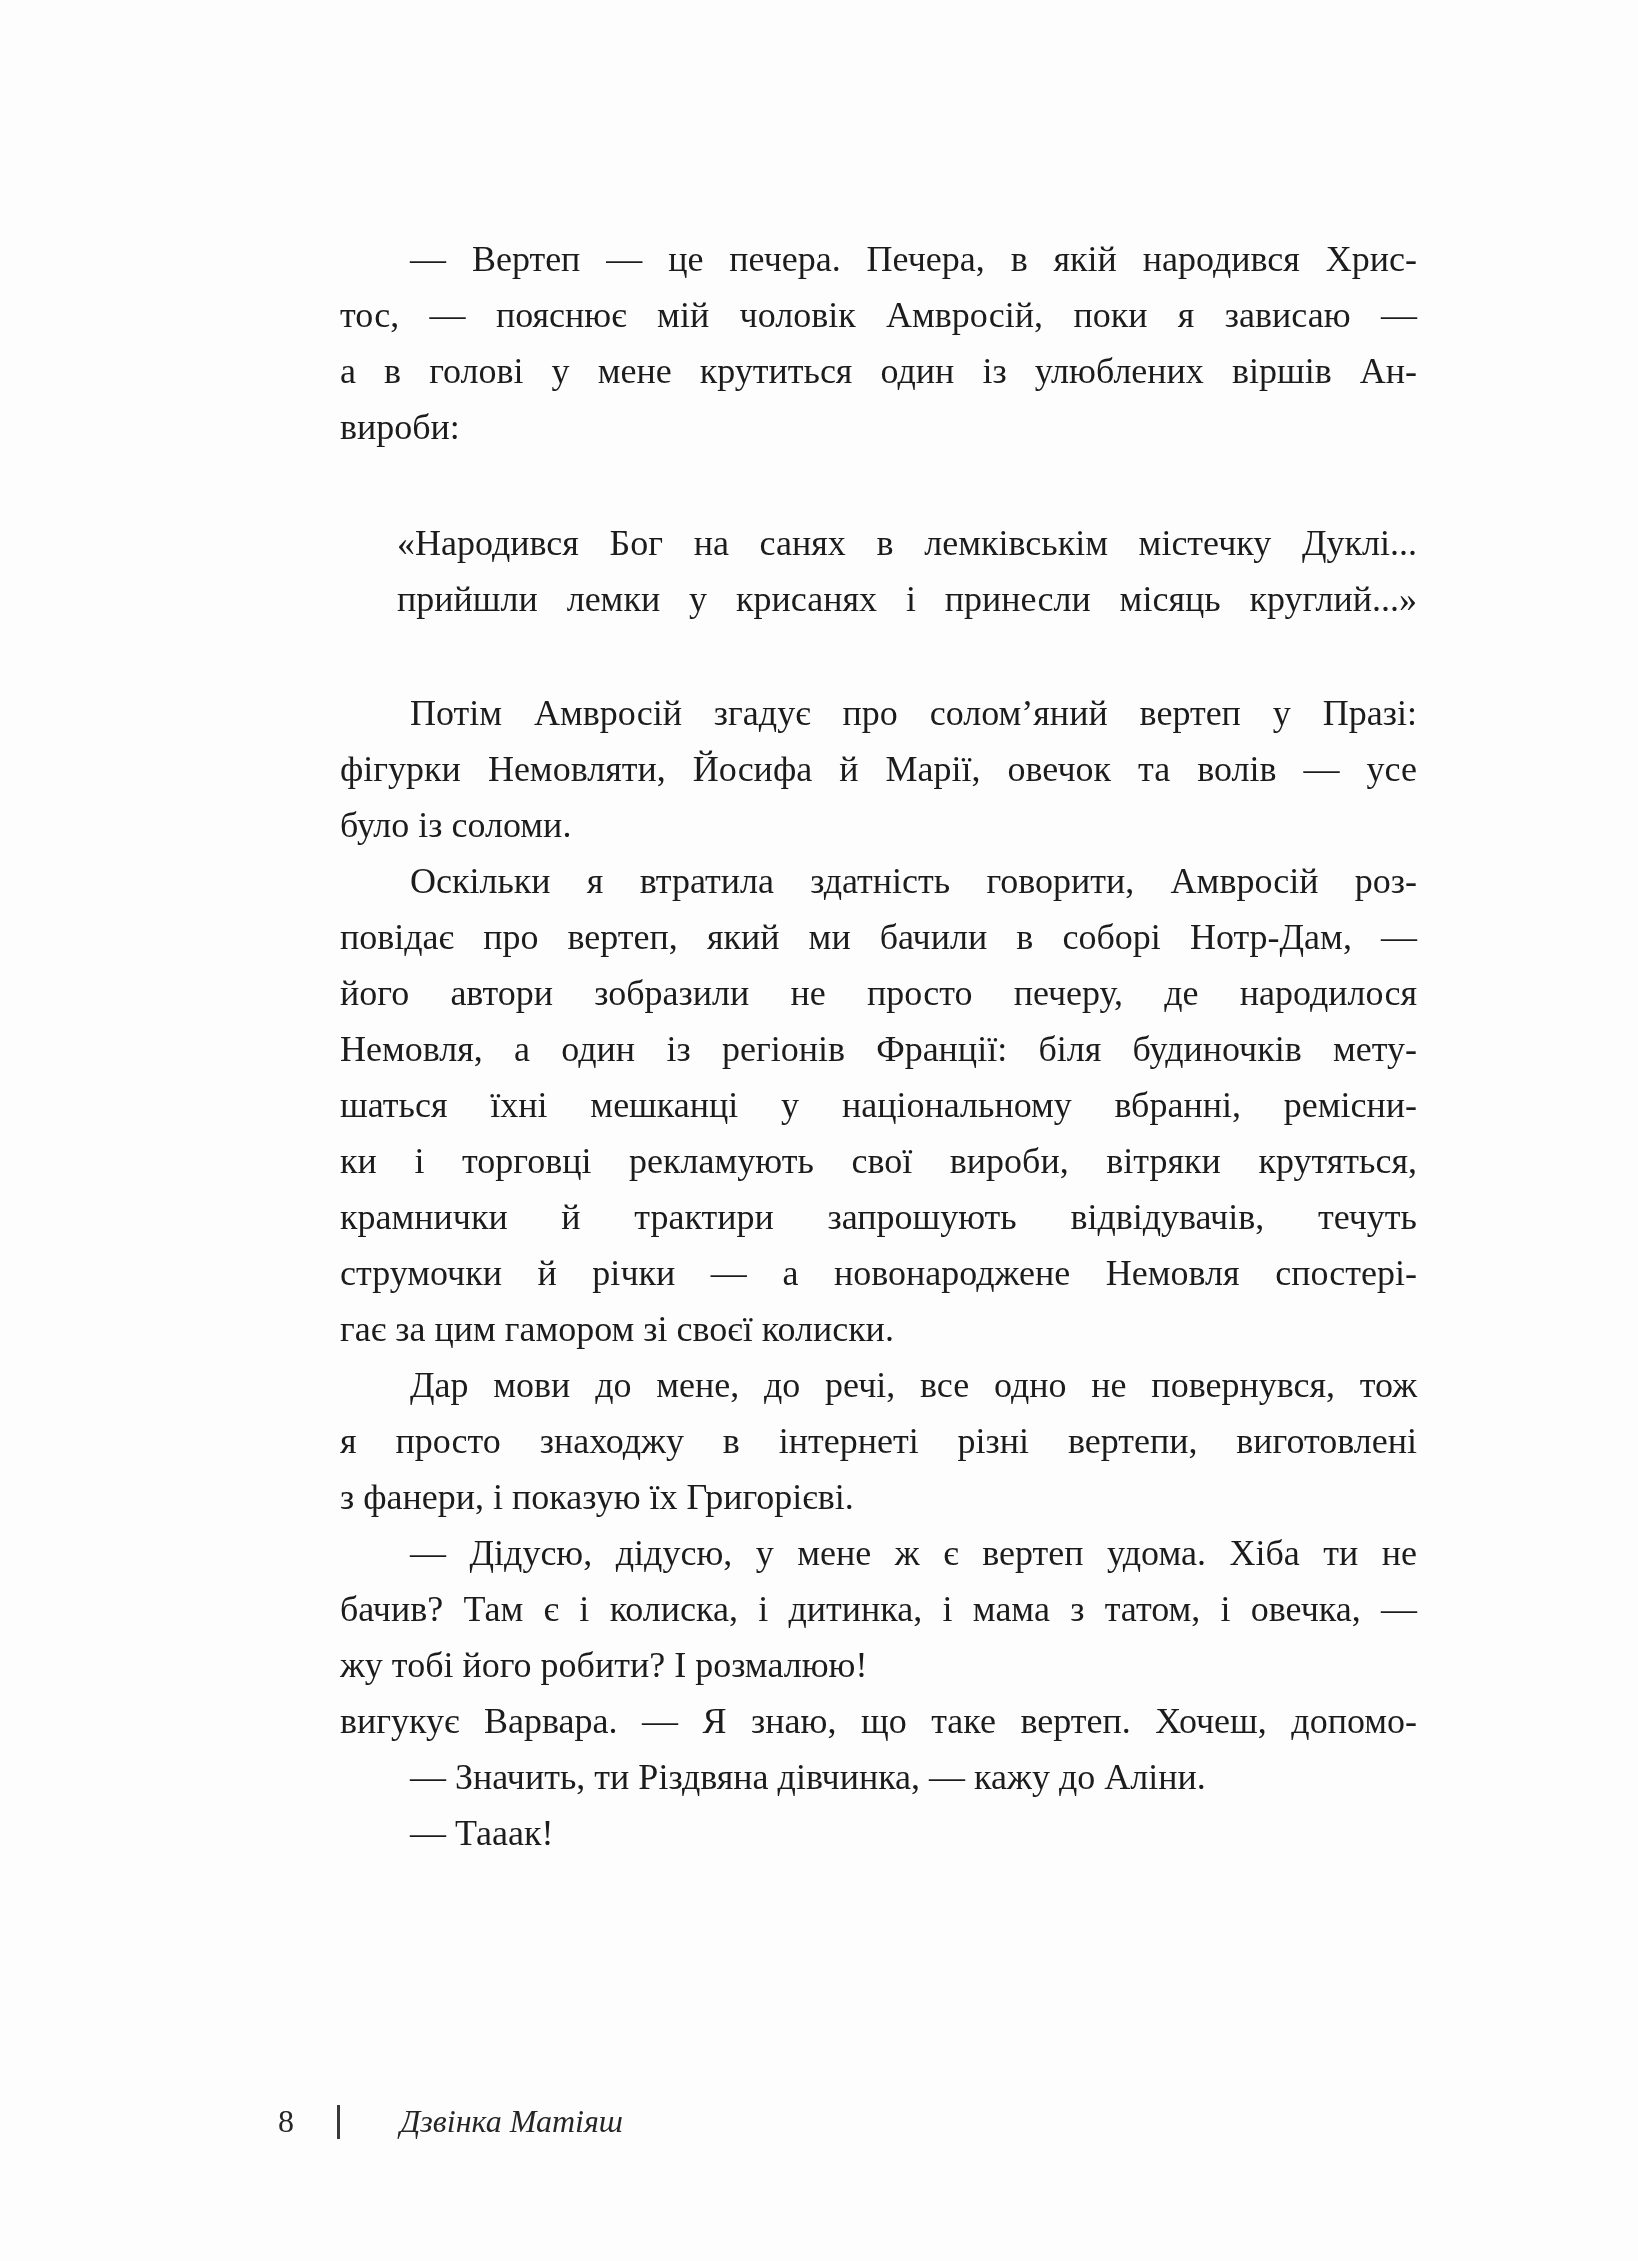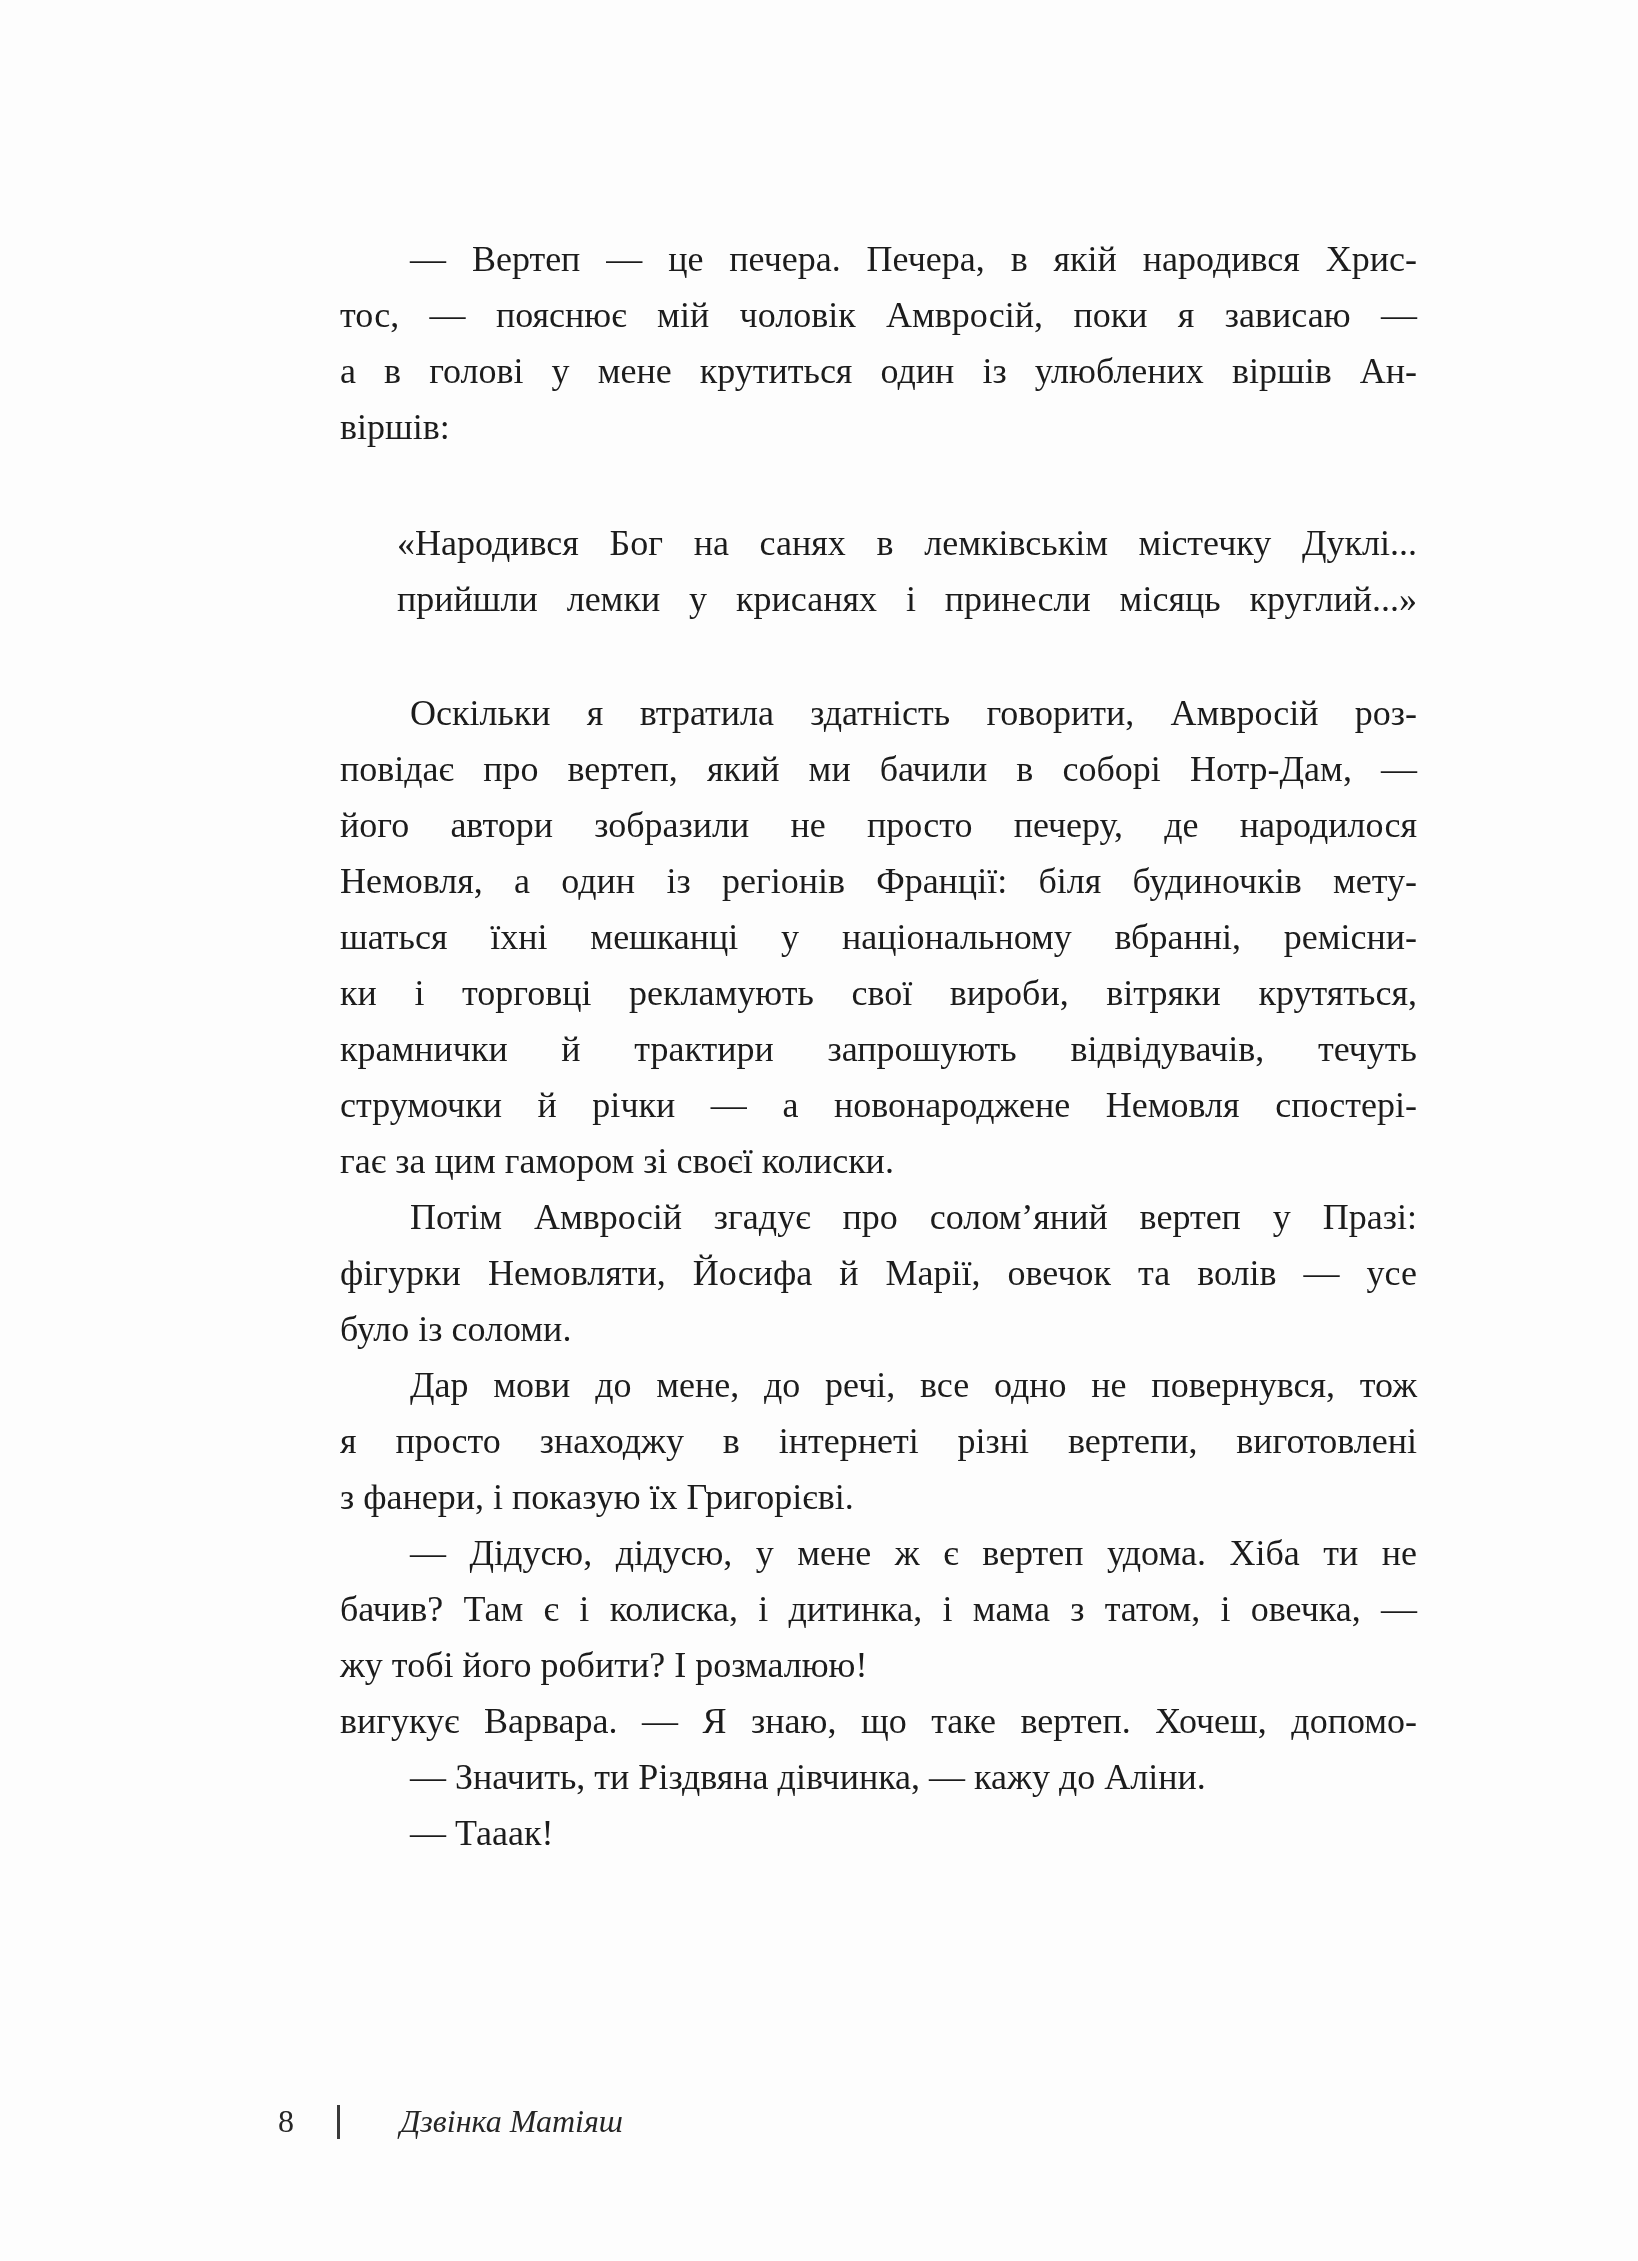--- a/index.html
+++ b/index.html
@@ -68,41 +68,41 @@
 </head>
 <body>
 
 <div class="page">
 
   <div class="text-block">
       <div class="para body">
         <div class="line indent fill">— Вертеп — це печера. Печера, в якій народився Хрис-</div>
         <div class="line fill">тос, — пояснює мій чоловік Амвросій, поки я зависаю —</div>
         <div class="line fill">а в голові у мене крутиться один із улюблених віршів Ан-</div>
-        <div class="line">віршів:</div>
+        <div class="line">вироби:</div>
       </div>
       <div class="para quote">
         <div class="line fill">«Народився Бог на санях в лемківськім містечку Дуклі...</div>
         <div class="line fill">прийшли лемки у крисанях і принесли місяць круглий...»</div>
+      </div>
+      <div class="para body">
+        <div class="line indent fill">Потім Амвросій згадує про солом’яний вертеп у Празі:</div>
+        <div class="line fill">фігурки Немовляти, Йосифа й Марії, овечок та волів — усе</div>
+        <div class="line">було із соломи.</div>
       </div>
       <div class="para body">
         <div class="line indent fill">Оскільки я втратила здатність говорити, Амвросій роз-</div>
         <div class="line fill">повідає про вертеп, який ми бачили в соборі Нотр-Дам, —</div>
         <div class="line fill">його автори зобразили не просто печеру, де народилося</div>
         <div class="line fill">Немовля, а один із регіонів Франції: біля будиночків мету-</div>
         <div class="line fill">шаться їхні мешканці у національному вбранні, ремісни-</div>
         <div class="line fill">ки і торговці рекламують свої вироби, вітряки крутяться,</div>
         <div class="line fill">крамнички й трактири запрошують відвідувачів, течуть</div>
         <div class="line fill">струмочки й річки — а новонароджене Немовля спостері-</div>
         <div class="line">гає за цим гамором зі своєї колиски.</div>
-      </div>
-      <div class="para body">
-        <div class="line indent fill">Потім Амвросій згадує про солом’яний вертеп у Празі:</div>
-        <div class="line fill">фігурки Немовляти, Йосифа й Марії, овечок та волів — усе</div>
-        <div class="line">було із соломи.</div>
       </div>
       <div class="para body">
         <div class="line indent fill">Дар мови до мене, до речі, все одно не повернувся, тож</div>
         <div class="line fill">я просто знаходжу в інтернеті різні вертепи, виготовлені</div>
         <div class="line">з фанери, і показую їх Григорієві.</div>
       </div>
       <div class="para body">
         <div class="line indent fill">— Дідусю, дідусю, у мене ж є вертеп удома. Хіба ти не</div>
         <div class="line fill">бачив? Там є і колиска, і дитинка, і мама з татом, і овечка, —</div>
         <div class="line">жу тобі його робити? І розмалюю!</div>

